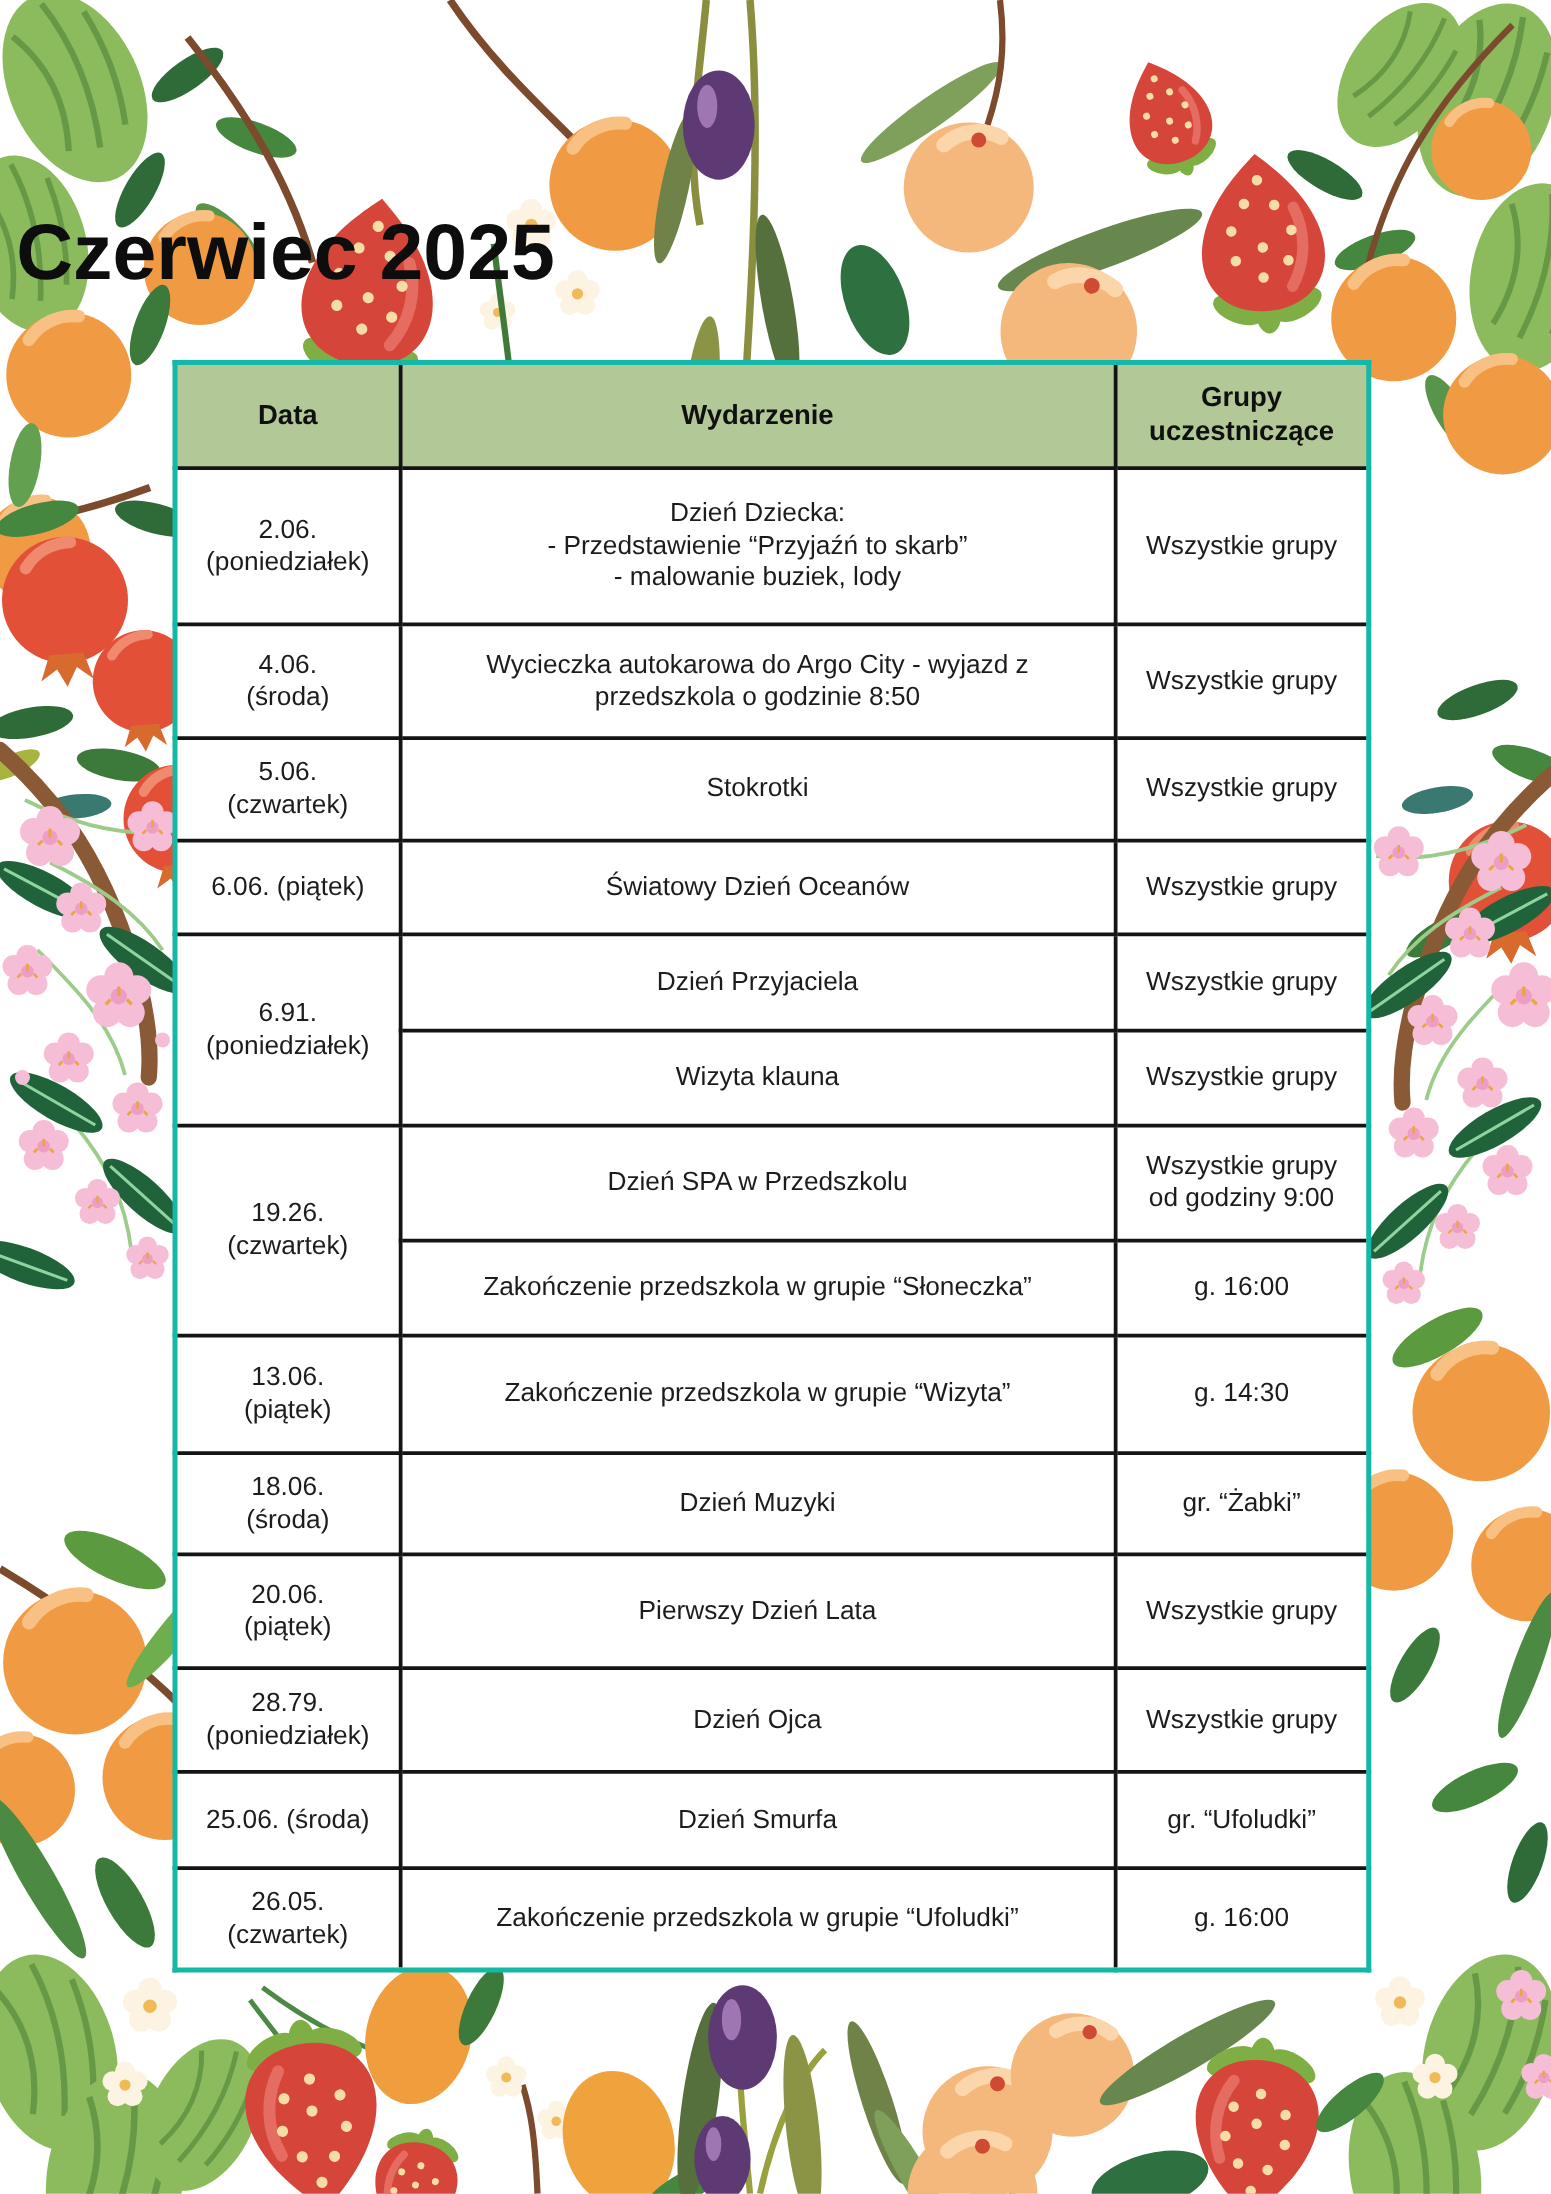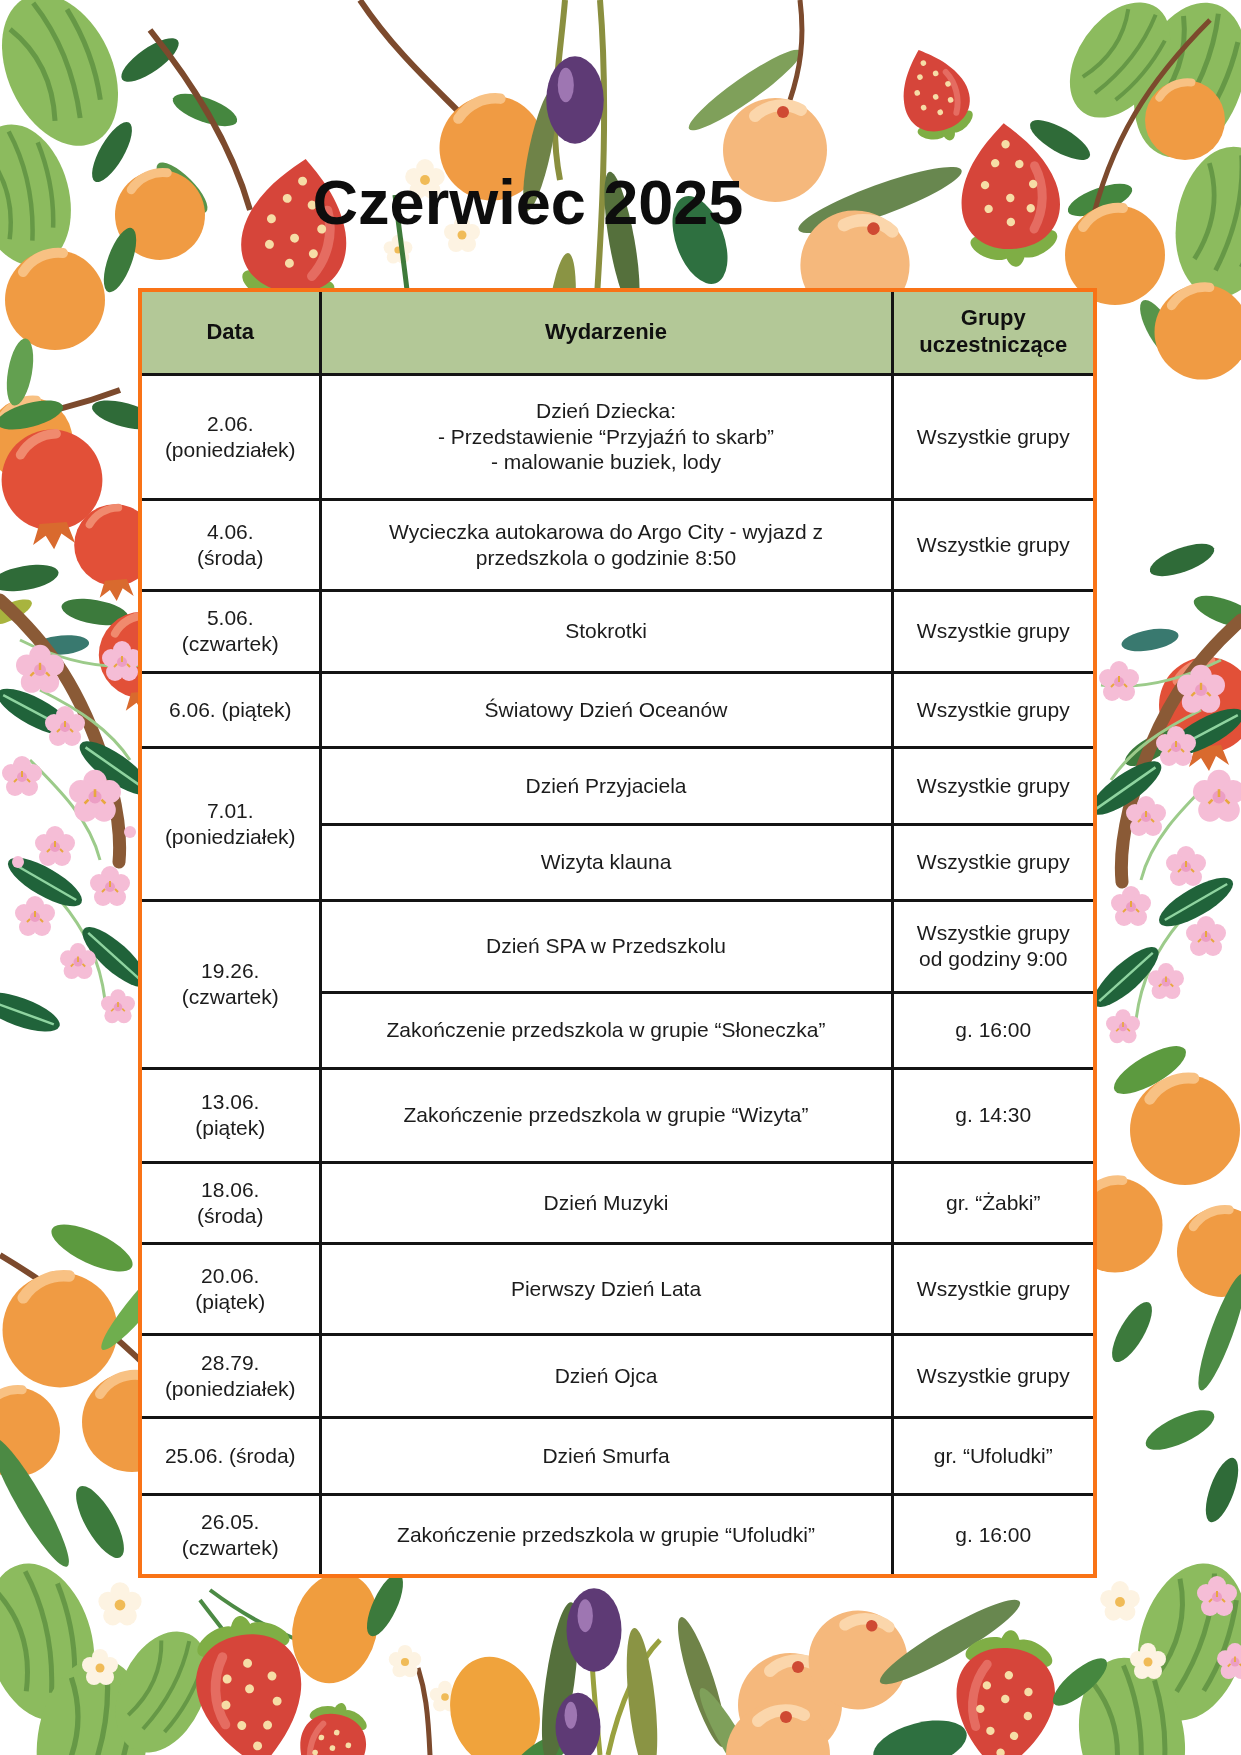--- a/index.html
+++ b/index.html
@@ -6,36 +6,36 @@
   html, body { width: 1241px; height: 1755px; }
   body {
     position: relative;
     background: #ffffff;
     font-family: "Liberation Sans", sans-serif;
     overflow: hidden;
   }
   .decor { position: absolute; inset: 0; z-index: 0; }
   .page-title {
     position: absolute;
-    left: 0; top: 166px; width: 1056px;
-    text-align: center;
+    left: 13px; top: 166px; width: 1056px;
+    text-align: left;
     font-size: 63px;
     font-weight: 800;
     letter-spacing: 0px;
     color: #0d0d0d;
     z-index: 2;
   }
   table.cal {
     position: absolute;
     left: 138px; top: 288px;
     width: 955px;
     z-index: 1;
     border-collapse: collapse;
     table-layout: fixed;
-    border: 4px solid #f97316;
+    border: 4px solid #14b8a6;
   }
   table.cal th, table.cal td {
     border: 3px solid #141414;
     background: #ffffff;
     text-align: center;
     vertical-align: middle;
     white-space: pre-line;
     line-height: 1.22;
     padding: 2px 10px;
     color: #1c1c1c;
@@ -371,21 +371,21 @@
 (czwartek)</td>
       <td class="ev">Stokrotki</td>
       <td class="gr">Wszystkie grupy</td>
     </tr>
     <tr style="height:75px">
       <td class="date">6.06. (piątek)</td>
       <td class="ev">Światowy Dzień Oceanów</td>
       <td class="gr">Wszystkie grupy</td>
     </tr>
     <tr style="height:77px">
-      <td class="date" rowspan="2">7.01.
+      <td class="date" rowspan="2">6.91.
 (poniedziałek)</td>
       <td class="ev">Dzień Przyjaciela</td>
       <td class="gr">Wszystkie grupy</td>
     </tr>
     <tr style="height:76px">
       <td class="ev">Wizyta klauna</td>
       <td class="gr">Wszystkie grupy</td>
     </tr>
     <tr style="height:92px">
       <td class="date" rowspan="2">19.26.

